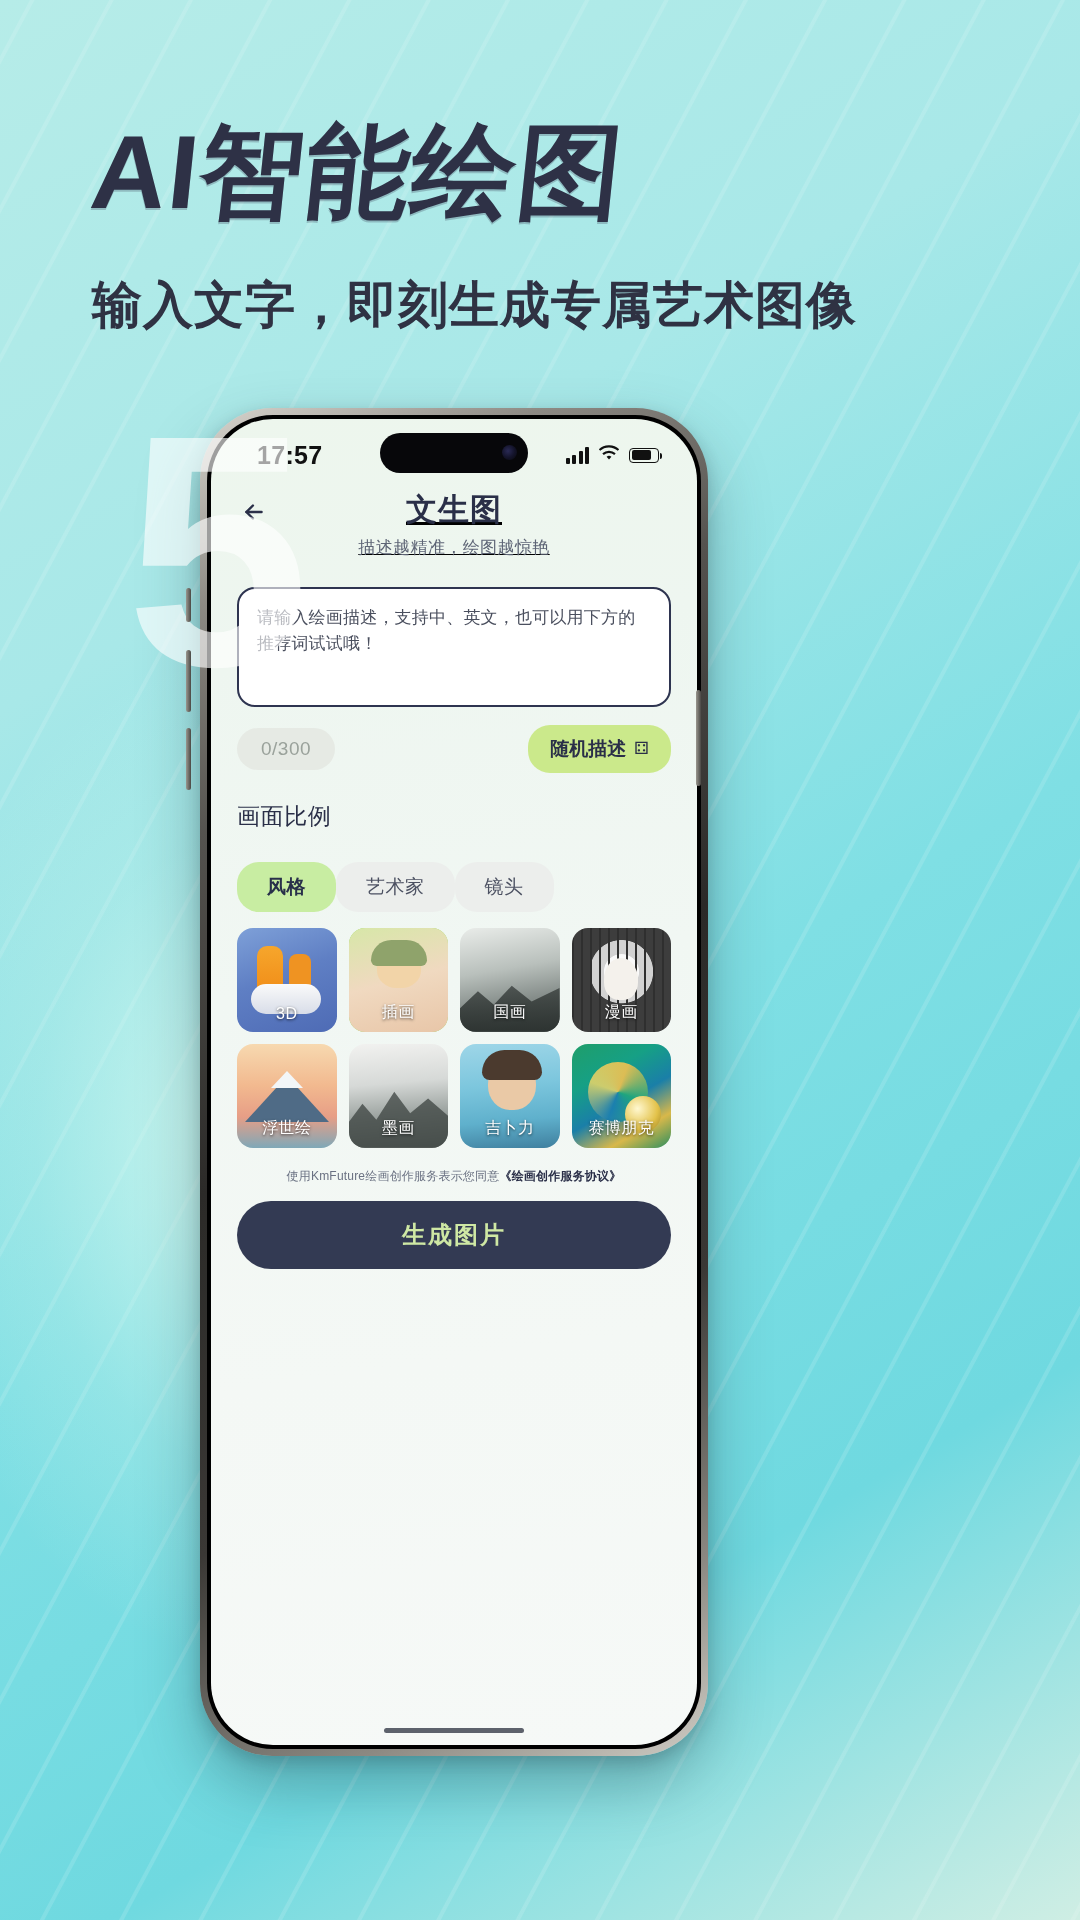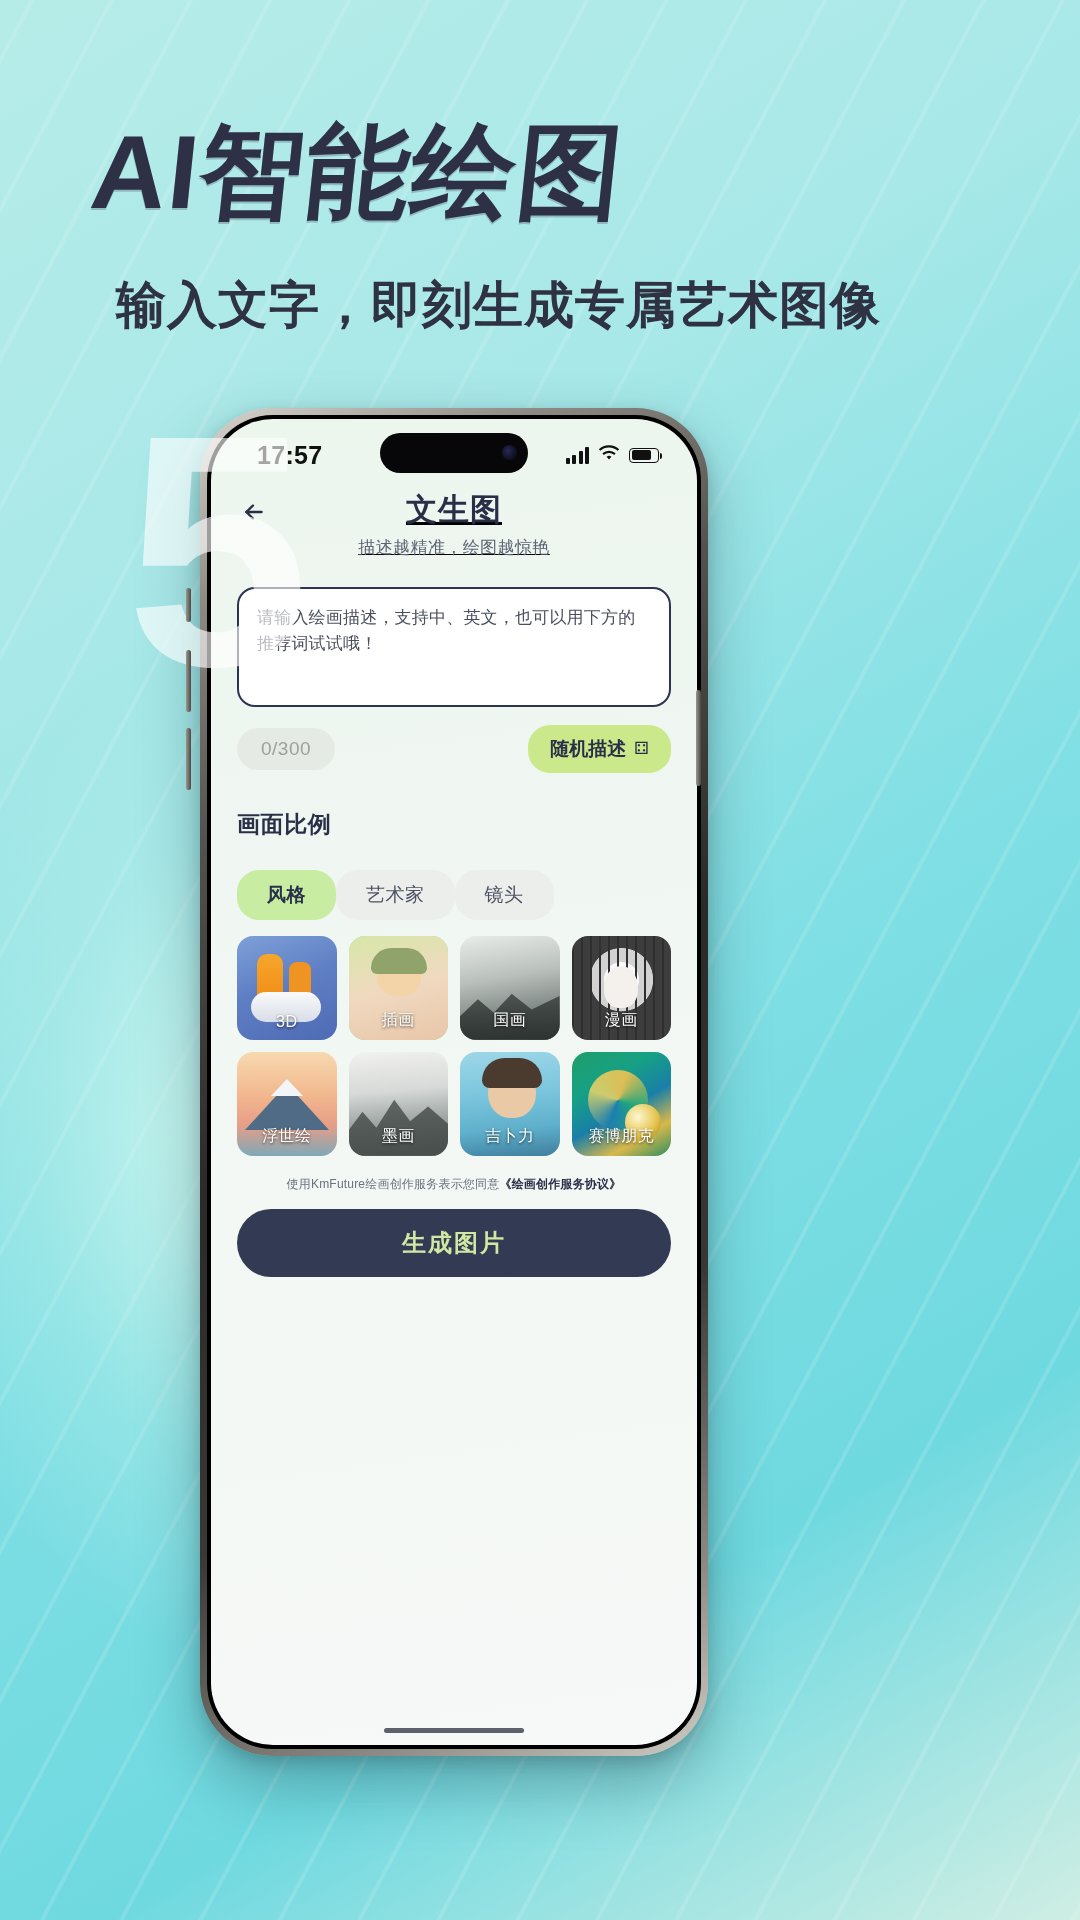--- a/index.html
+++ b/index.html
@@ -36,21 +36,21 @@
     letter-spacing: 2px;
     color: #2e3146;
     transform: skewX(-6deg);
     display: inline-block;
     line-height: 1.04;
     font-family: "Liberation Sans", "DejaVu Sans", sans-serif;
     text-shadow: 0 2px 0 rgba(46,49,70,0.25);
   }
   .subhead {
     position: absolute; left: 0; top: 272px; width: 1080px;
-    padding-left: 116px;
+    padding-left: 92px;
     font-size: 50px;
     font-weight: 700;
     color: #2f3243;
     letter-spacing: 1px;
   }
 
   
   .watermark {
     position: absolute;
     left: 126px; top: 386px;
@@ -176,23 +176,23 @@
     font-size: 19px;
     font-weight: 700;
     border-radius: 22px;
     padding: 11px 22px;
     display: flex; align-items: center; gap: 8px;
   }
   .random-btn .dice { font-size: 17px; }
 
   
   .section-title {
-    margin-top: 36px;
+    margin-top: 28px;
     font-size: 23px;
-    font-weight: 700;
+    font-weight: 400;
     color: #2a2f48;
     letter-spacing: 0.6px;
   }
   .ratio-card {
     margin-top: 18px;
     background: #e9eeea;
     border-radius: 26px;
     padding: 14px;
     display: flex;
     gap: 10px;

